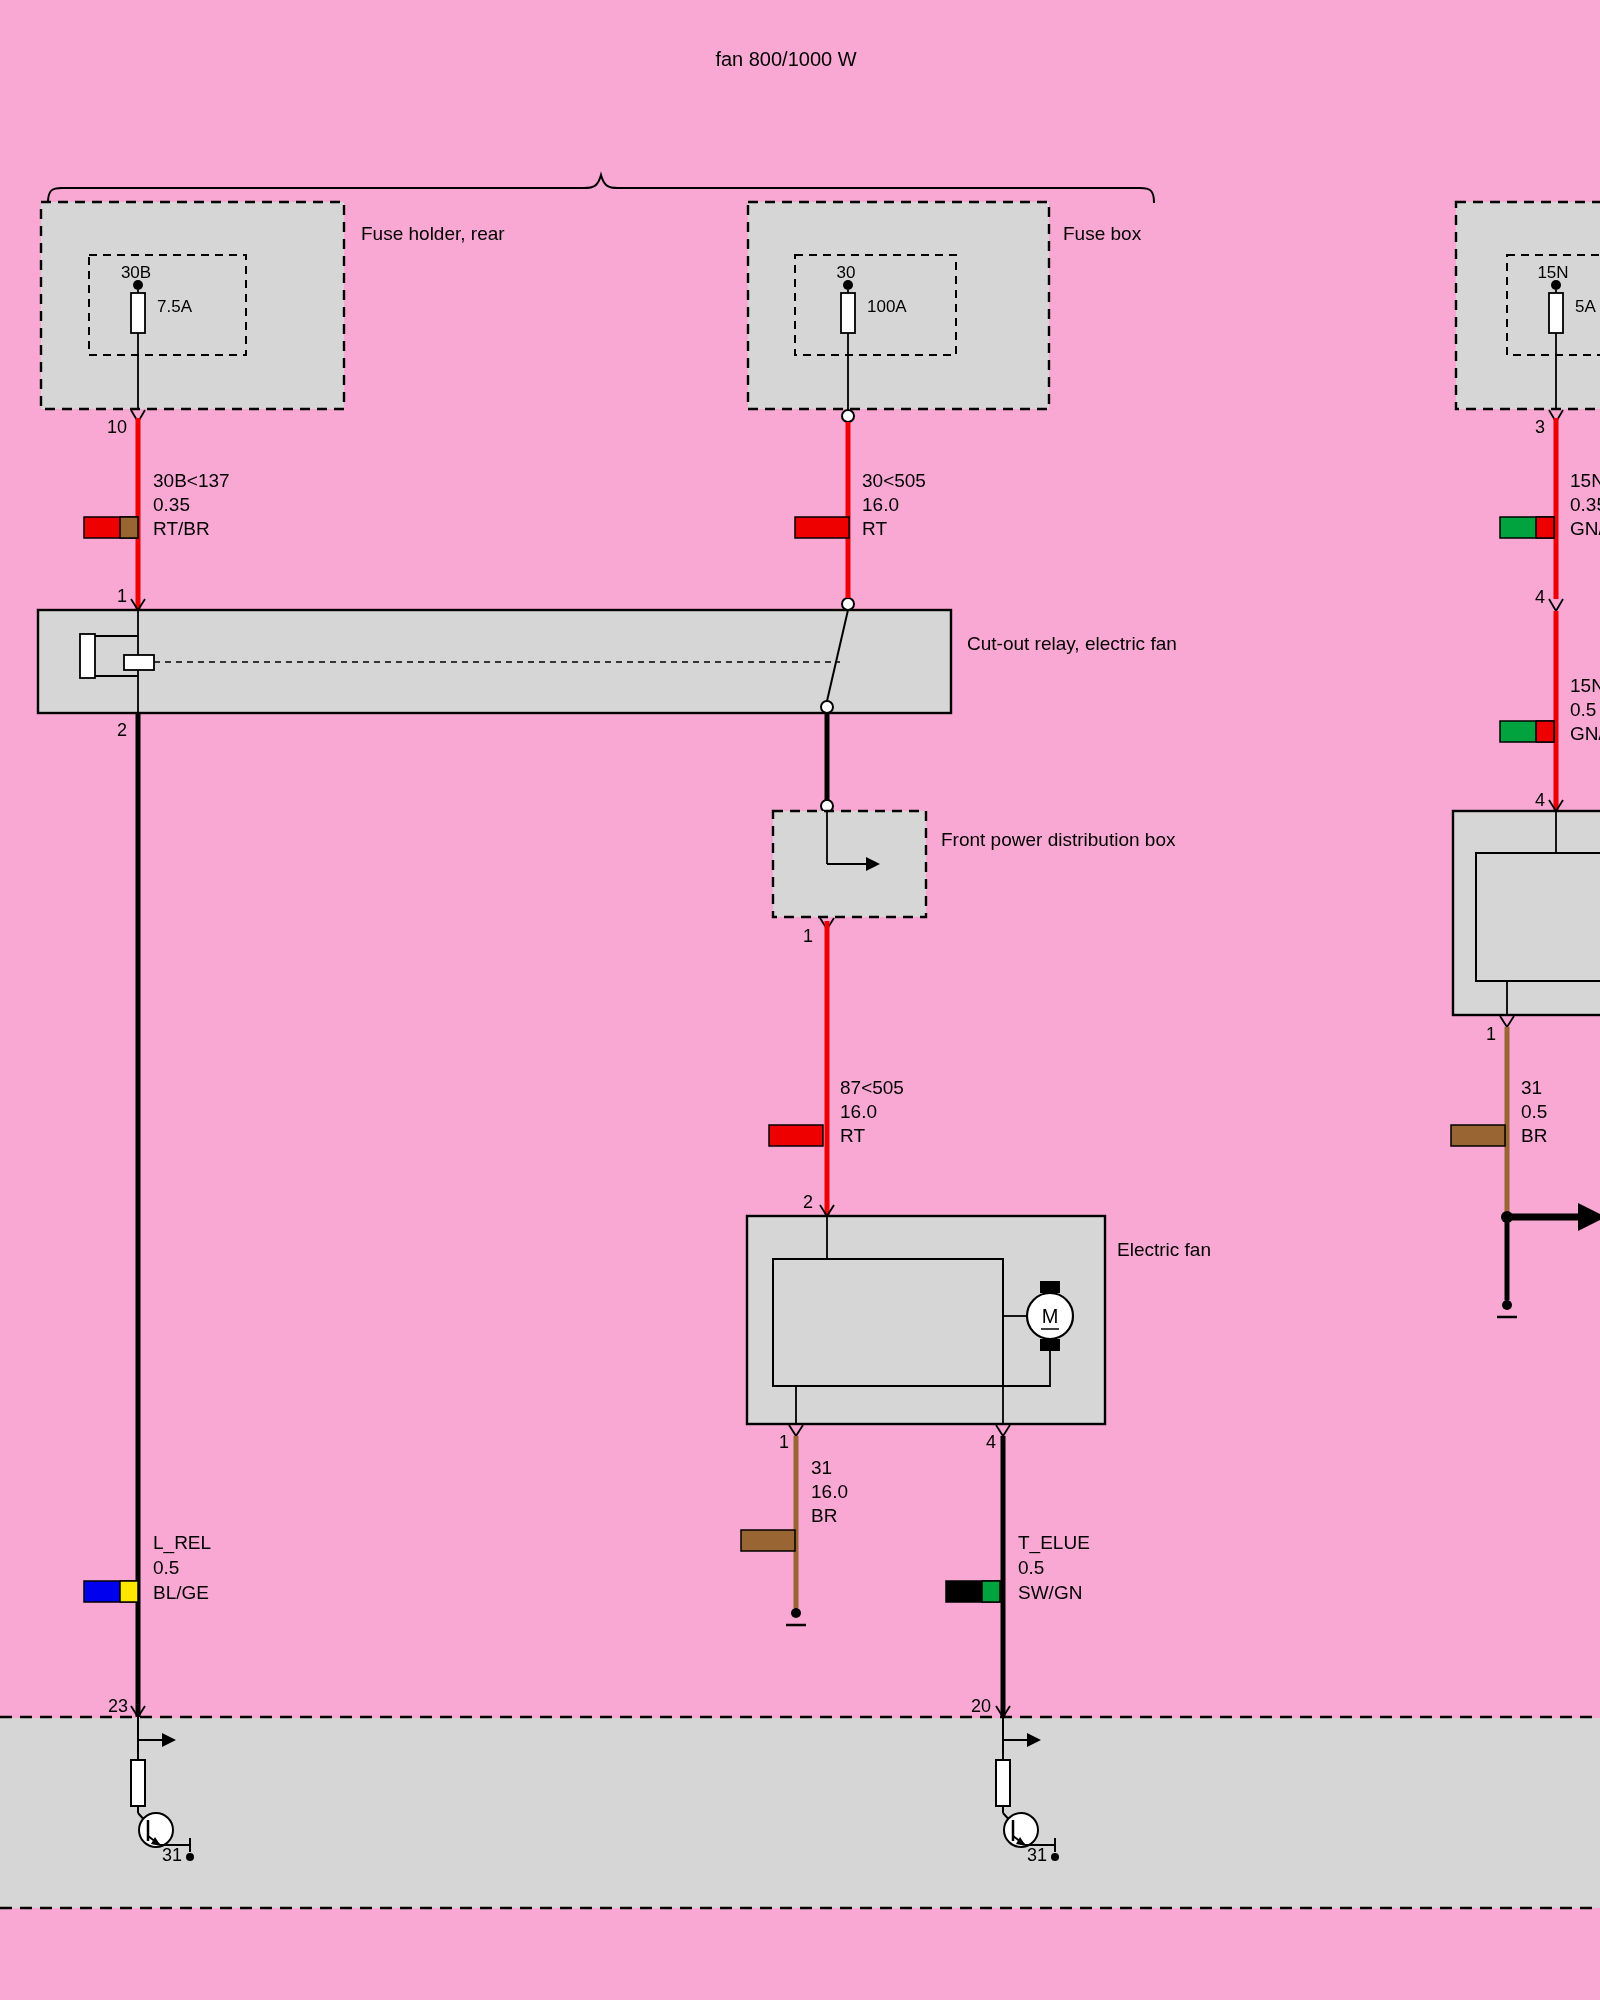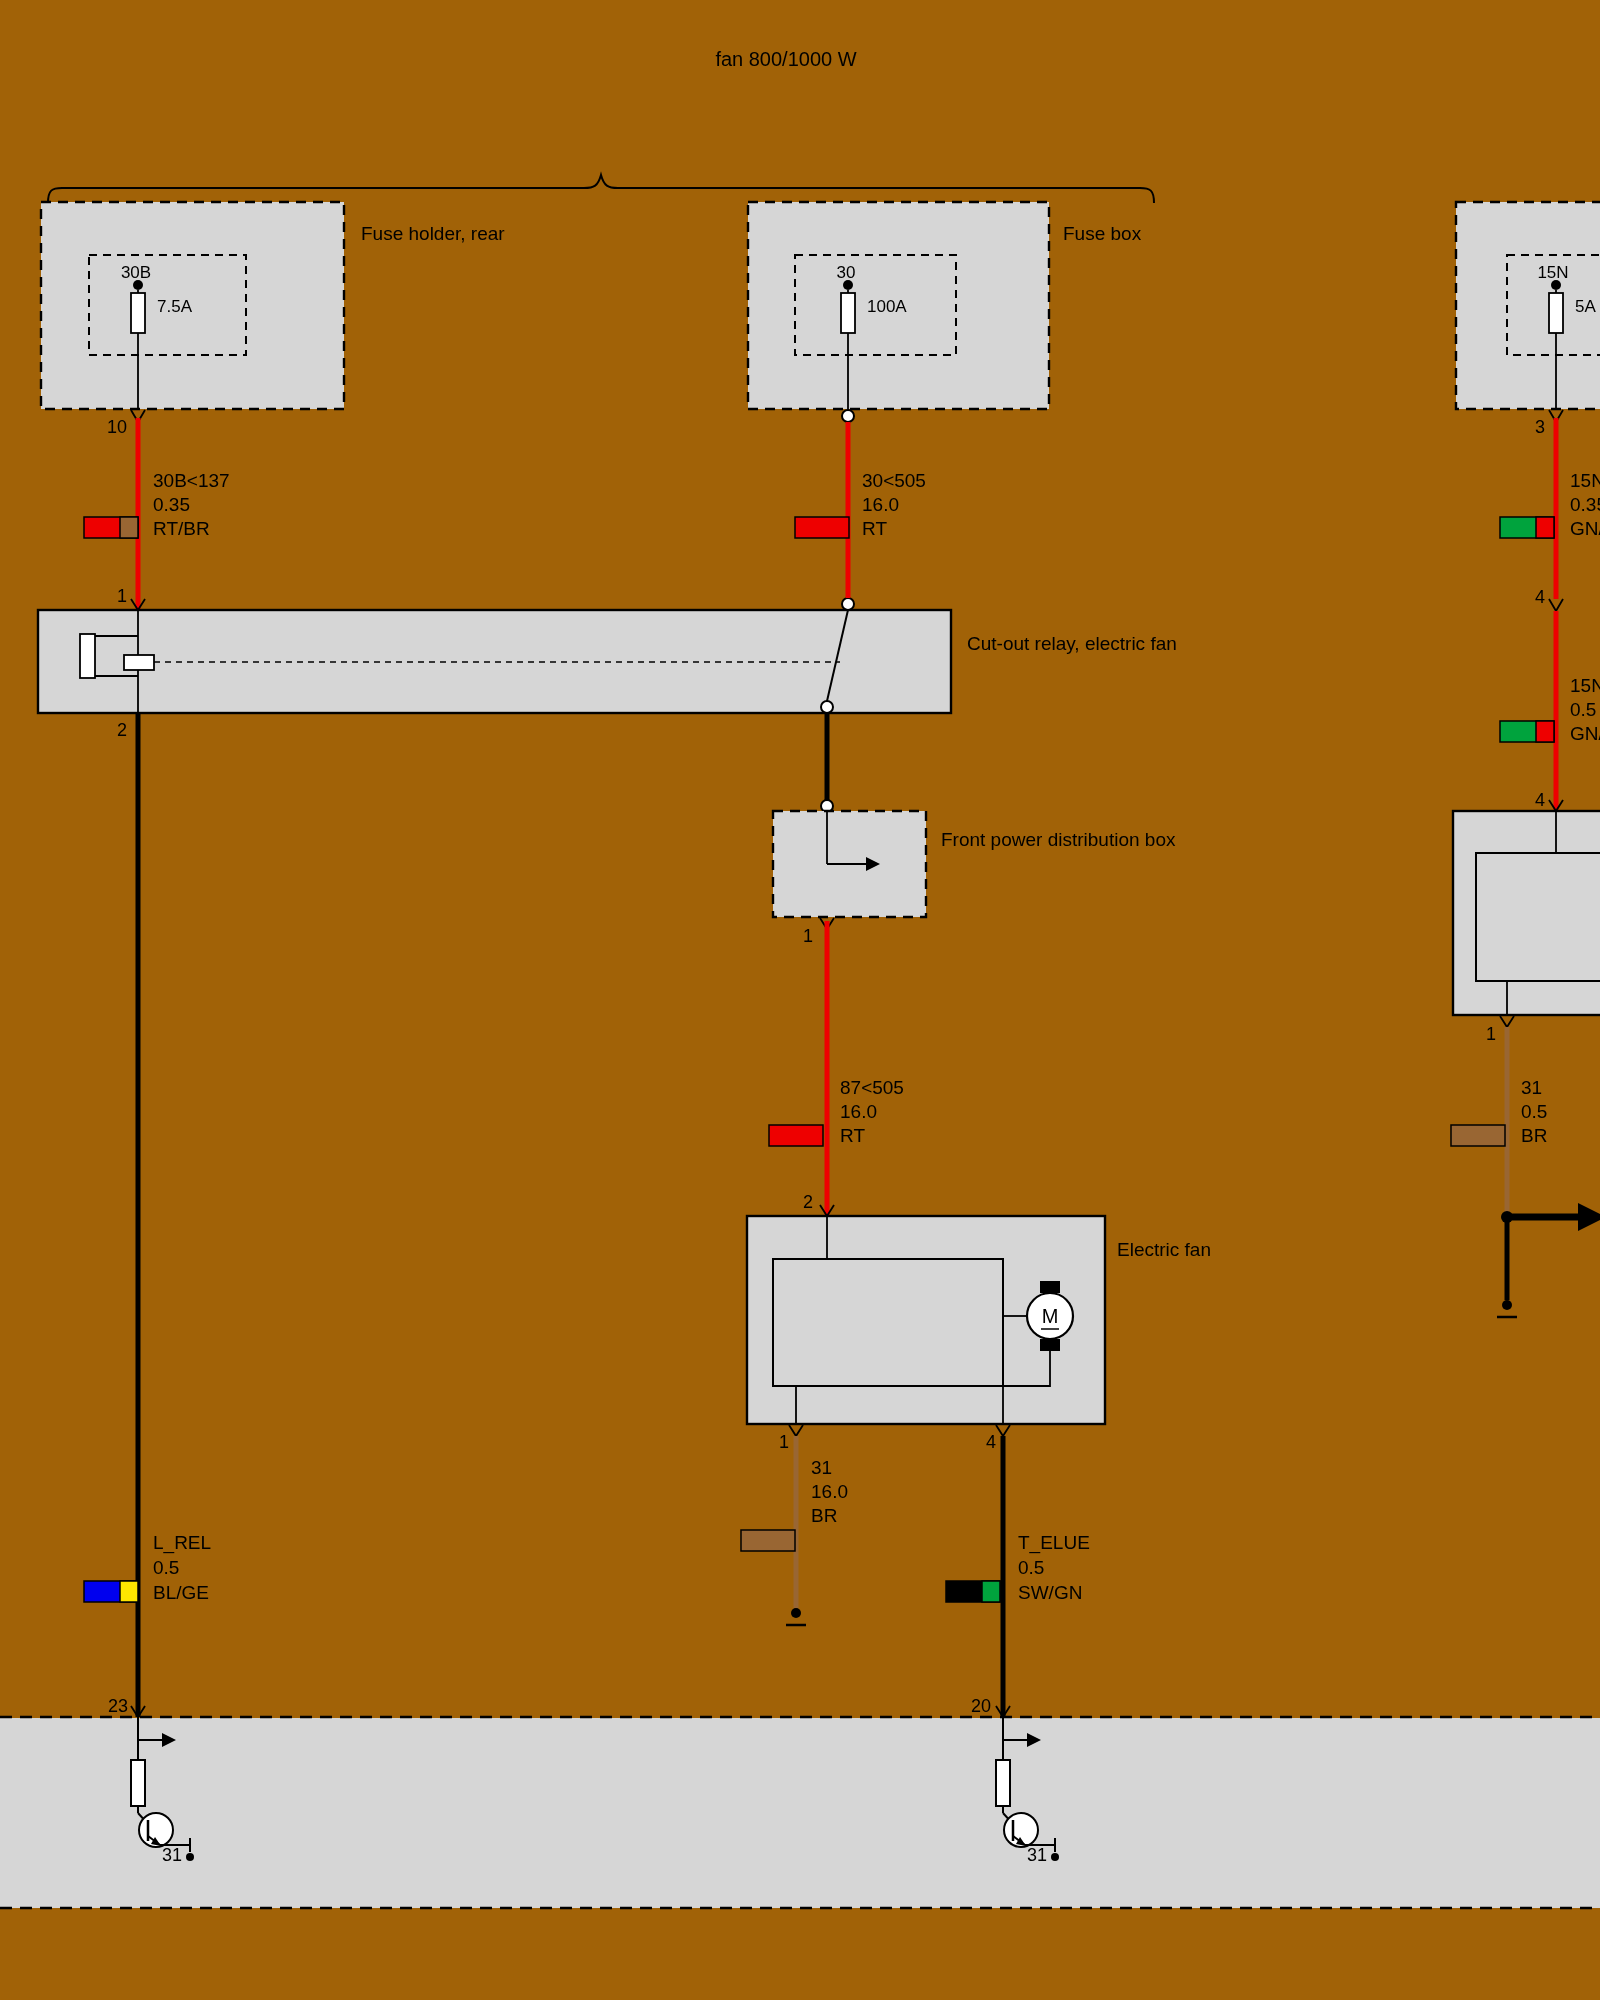--- a/index.html
+++ b/index.html
@@ -1,16 +1,16 @@
 <!DOCTYPE html>
 <html><head>
 <meta charset="utf-8">
 <style>
   html,body{margin:0;padding:0;background:#fff;}
-  .canvas{position:relative;width:1600px;height:2000px;background:#a16207;overflow:hidden;}
+  .canvas{position:relative;width:1600px;height:2000px;background:#f9a8d4;overflow:hidden;}
   svg{position:absolute;left:0;top:0;}
   svg text{font-family:"Liberation Sans","DejaVu Sans",sans-serif;fill:#000;}
 </style>
 </head>
 <body>
 
 <div class="canvas">
 <svg width="1600" height="2000" viewBox="0 0 1600 2000">
 
   <text x="786" y="66" font-size="20" text-anchor="middle">fan 800/1000 W</text>

